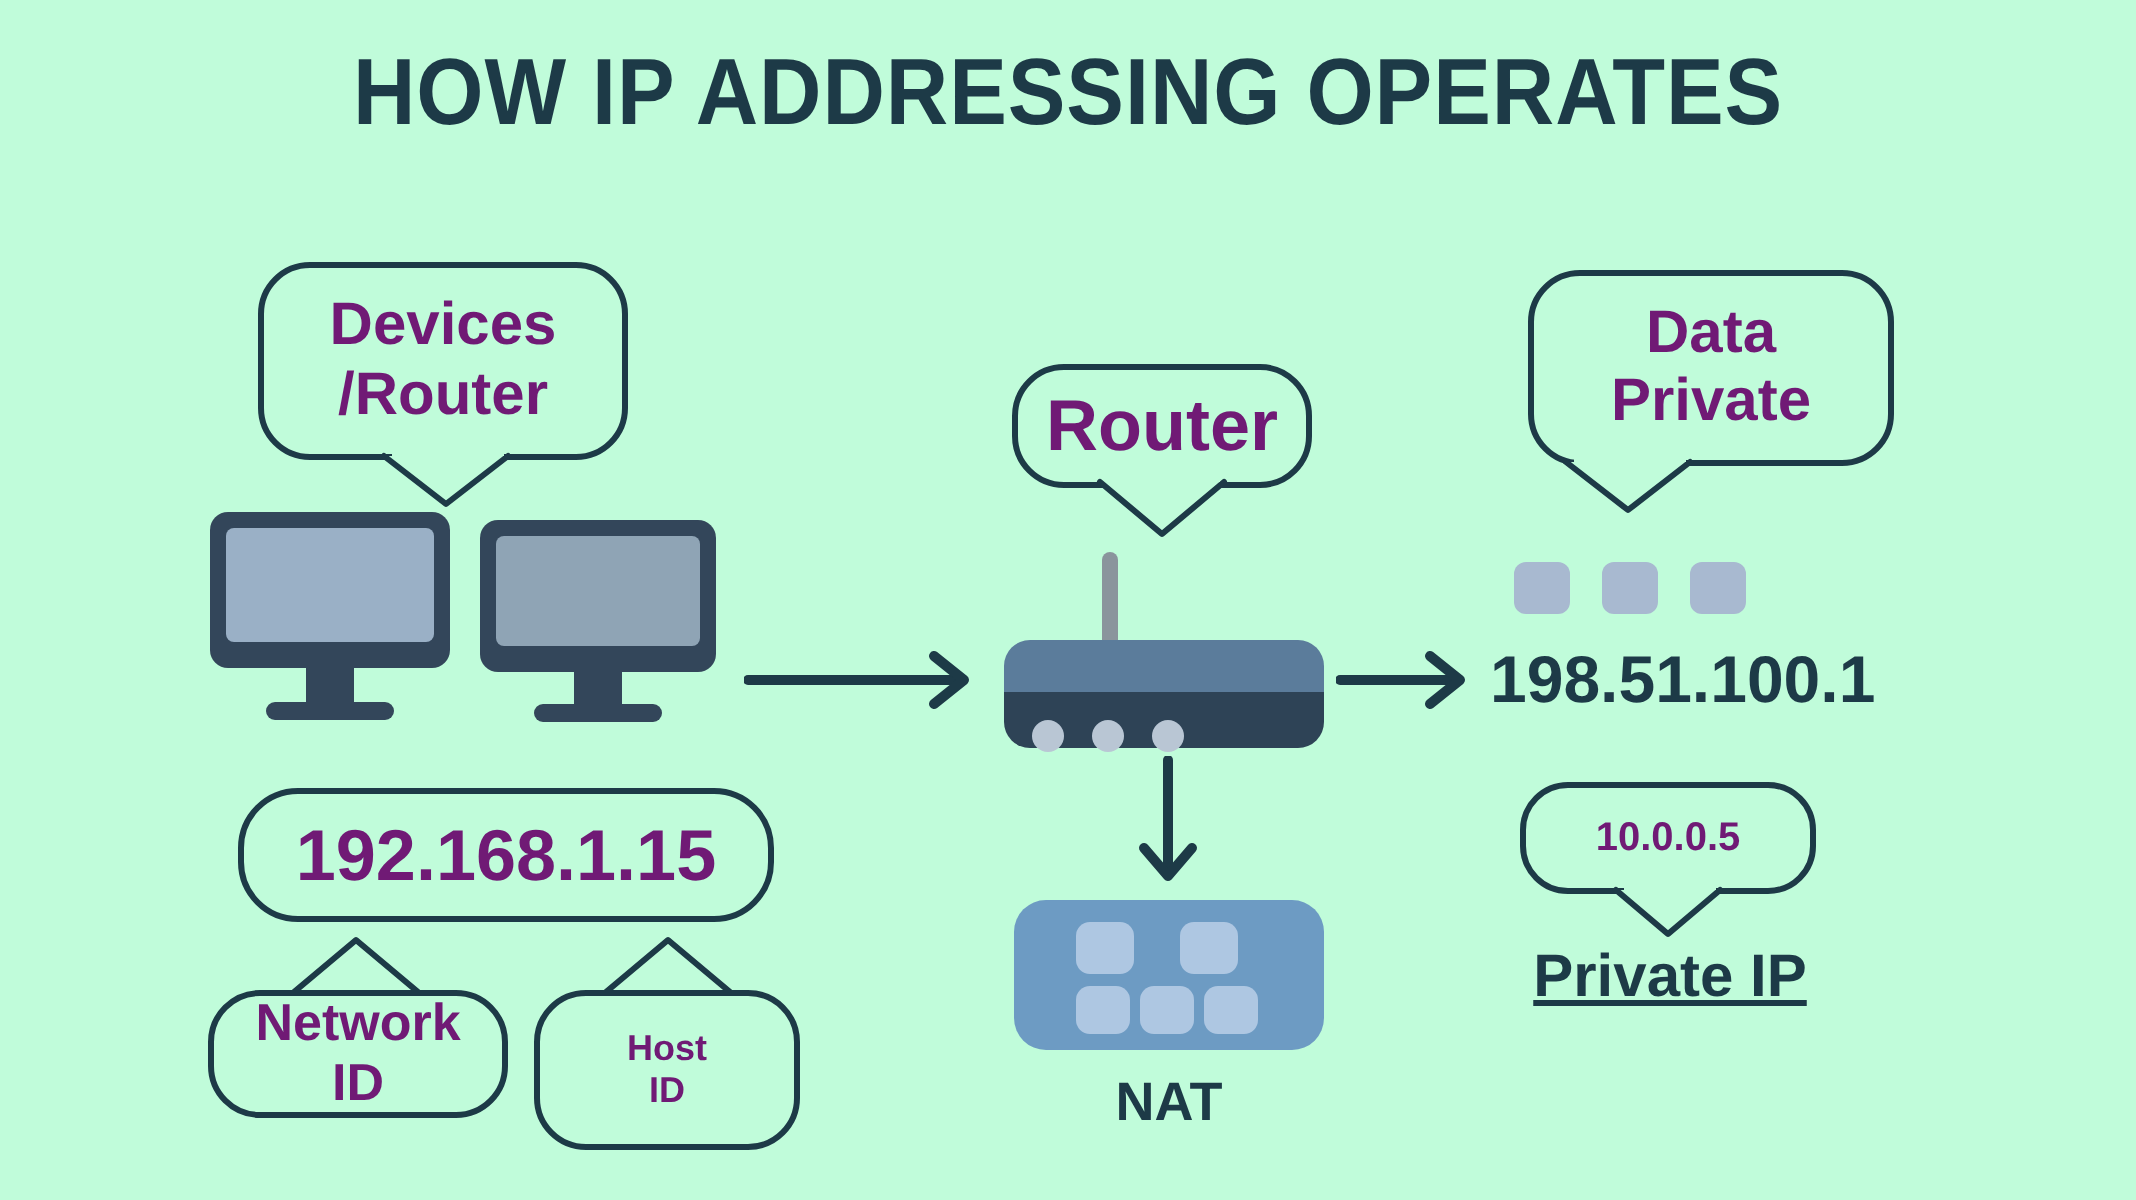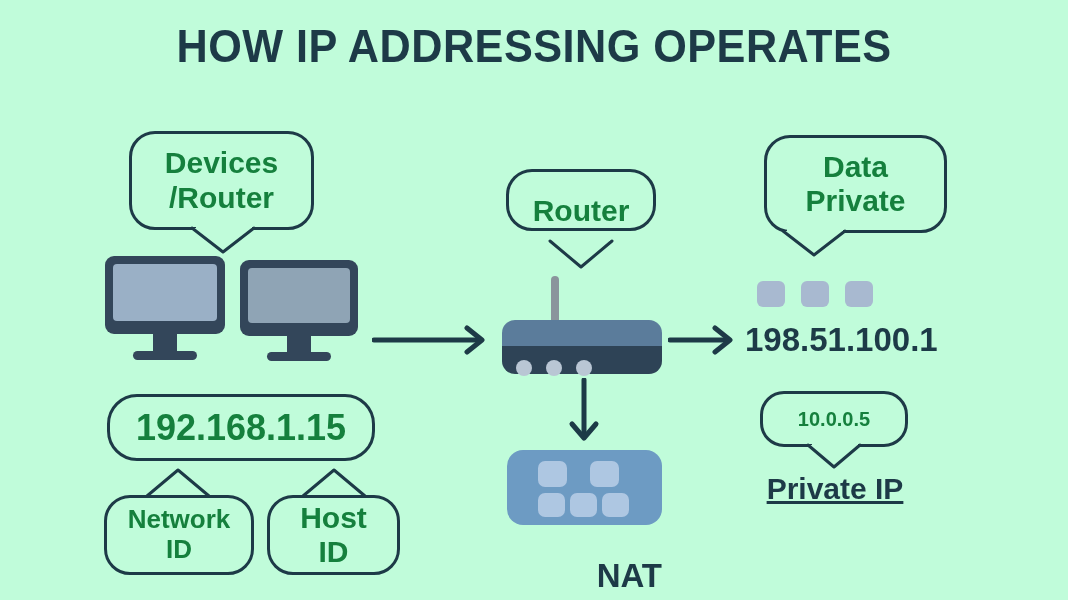--- a/index.html
+++ b/index.html
@@ -32,21 +32,21 @@
     font-family: "Liberation Sans Narrow", "Liberation Sans", sans-serif;
     transform: scaleX(0.92);
     white-space: nowrap;
   }
 
   
   .bubble {
     box-sizing: border-box;
     border: 3px solid #1d3a47;
     border-radius: 26px;
-    color: #15803d;
+    color: #701a75;
     display: flex;
     align-items: center;
     justify-content: center;
     text-align: center;
     font-weight: bold;
     line-height: 1.14;
     background: transparent;
   }
   
   .tail-svg { overflow: visible; }
@@ -139,21 +139,21 @@
     </div>
     <div class="abs monitor-neck" style="left:47px; top:76px; width:24px; height:16px;"></div>
     <div class="abs monitor-base" style="left:27px; top:92px; width:64px; height:9px;"></div>
   </div>
 
   <svg class="abs" style="left:372px; top:325px;" width="120" height="30">
     <line x1="2" y1="15" x2="108" y2="15" stroke="#1d3a47" stroke-width="5" stroke-linecap="round"></line>
     <path d="M95 3 L110 15 L95 27" fill="none" stroke="#1d3a47" stroke-width="5" stroke-linecap="round" stroke-linejoin="round"></path>
   </svg>
 
-  <div class="abs bubble" style="left:506px; top:169px; width:150px; height:62px; font-size:30px;align-items:flex-end;">
+  <div class="abs bubble" style="left:506px; top:182px; width:150px; height:62px; font-size:36px;">
     <span>Router</span>
   </div>
   <svg class="abs tail-svg" style="left:548px; top:239px;" width="70" height="32">
     <path d="M2 2 L33 28 L64 2" fill="#c0fcda" stroke="#1d3a47" stroke-width="3" stroke-linecap="round" stroke-linejoin="round"></path>
     <rect x="6" y="-4" width="56" height="6" fill="#c0fcda"></rect>
   </svg>
 
   <div class="abs" style="left:502px; top:276px; width:160px; height:98px;">
     <div class="abs router-antenna" style="left:49px; top:0; width:8px; height:48px;"></div>
     <div class="abs router-top" style="left:0; top:44px; width:160px; height:26px;"></div>
@@ -174,58 +174,58 @@
     <path d="M6 46 L18 60 L30 46" fill="none" stroke="#1d3a47" stroke-width="5" stroke-linecap="round" stroke-linejoin="round"></path>
   </svg>
 
   <div class="abs nat-box" style="left:507px; top:450px; width:155px; height:75px;">
     <div class="nat-cell" style="left:31px; top:11px; width:29px; height:26px;"></div>
     <div class="nat-cell" style="left:83px; top:11px; width:29px; height:26px;"></div>
     <div class="nat-cell" style="left:31px; top:43px; width:27px; height:24px;"></div>
     <div class="nat-cell" style="left:63px; top:43px; width:27px; height:24px;"></div>
     <div class="nat-cell" style="left:95px; top:43px; width:27px; height:24px;"></div>
   </div>
-  <div class="abs label" style="left:507px; top:557px; width:155px; text-align:right; font-size:33px;">NAT</div>
+  <div class="abs label" style="left:507px; top:536px; width:155px; text-align:center; font-size:27px;">NAT</div>
 
   <div class="abs bubble" style="left:764px; top:135px; width:183px; height:98px; font-size:30px; flex-direction:column;">
     <span>Data</span>
     <span>Private</span>
   </div>
   <svg class="abs tail-svg" style="left:781px; top:229px;" width="70" height="30">
     <path d="M2 2 L33 26 L64 2" fill="#c0fcda" stroke="#1d3a47" stroke-width="3" stroke-linecap="round" stroke-linejoin="round"></path>
     <rect x="6" y="-4" width="56" height="6" fill="#c0fcda"></rect>
   </svg>
 
   <div class="abs" style="left:757px; top:281px; width:116px; height:26px;">
     <div class="abs packet" style="left:0;  top:0; width:28px; height:26px;"></div>
     <div class="abs packet" style="left:44px; top:0; width:28px; height:26px;"></div>
     <div class="abs packet" style="left:88px; top:0; width:28px; height:26px;"></div>
   </div>
 
   <div class="abs label" style="left:745px; top:321px; font-size:33px;">198.51.100.1</div>
 
-  <div class="abs bubble" style="left:107px; top:394px; width:268px; height:67px; font-size:36px; border-radius:30px;">
+  <div class="abs bubble" style="left:119px; top:394px; width:268px; height:67px; font-size:36px; border-radius:30px;">
     <span>192.168.1.15</span>
   </div>
 
   <svg class="abs tail-svg" style="left:145px; top:466px;" width="70" height="32">
     <path d="M2 30 L33 4 L64 30" fill="#c0fcda" stroke="#1d3a47" stroke-width="3" stroke-linecap="round" stroke-linejoin="round"></path>
     <rect x="6" y="30" width="56" height="6" fill="#c0fcda"></rect>
   </svg>
   <svg class="abs tail-svg" style="left:301px; top:466px;" width="70" height="32">
     <path d="M2 30 L33 4 L64 30" fill="#c0fcda" stroke="#1d3a47" stroke-width="3" stroke-linecap="round" stroke-linejoin="round"></path>
     <rect x="6" y="30" width="56" height="6" fill="#c0fcda"></rect>
   </svg>
 
-  <div class="abs bubble" style="left:104px; top:495px; width:150px; height:80px; font-size:26px; flex-direction:column;">
+  <div class="abs bubble" style="left:104px; top:495px; width:150px; height:64px; font-size:26px; flex-direction:column;">
     <span>Network</span>
     <span>ID</span>
   </div>
 
-  <div class="abs bubble" style="left:267px; top:495px; width:133px; height:80px; font-size:30px; flex-direction:column;">
+  <div class="abs bubble" style="left:267px; top:495px; width:133px; height:80px; font-size:18px; flex-direction:column;">
     <span>Host</span>
     <span>ID</span>
   </div>
 
   <div class="abs bubble" style="left:760px; top:391px; width:148px; height:56px; font-size:20px; border-radius:24px;">
     <span>10.0.0.5</span>
   </div>
   <svg class="abs tail-svg" style="left:806px; top:443px;" width="60" height="28">
     <path d="M2 2 L28 24 L54 2" fill="#c0fcda" stroke="#1d3a47" stroke-width="3" stroke-linecap="round" stroke-linejoin="round"></path>
     <rect x="6" y="-4" width="46" height="6" fill="#c0fcda"></rect>

